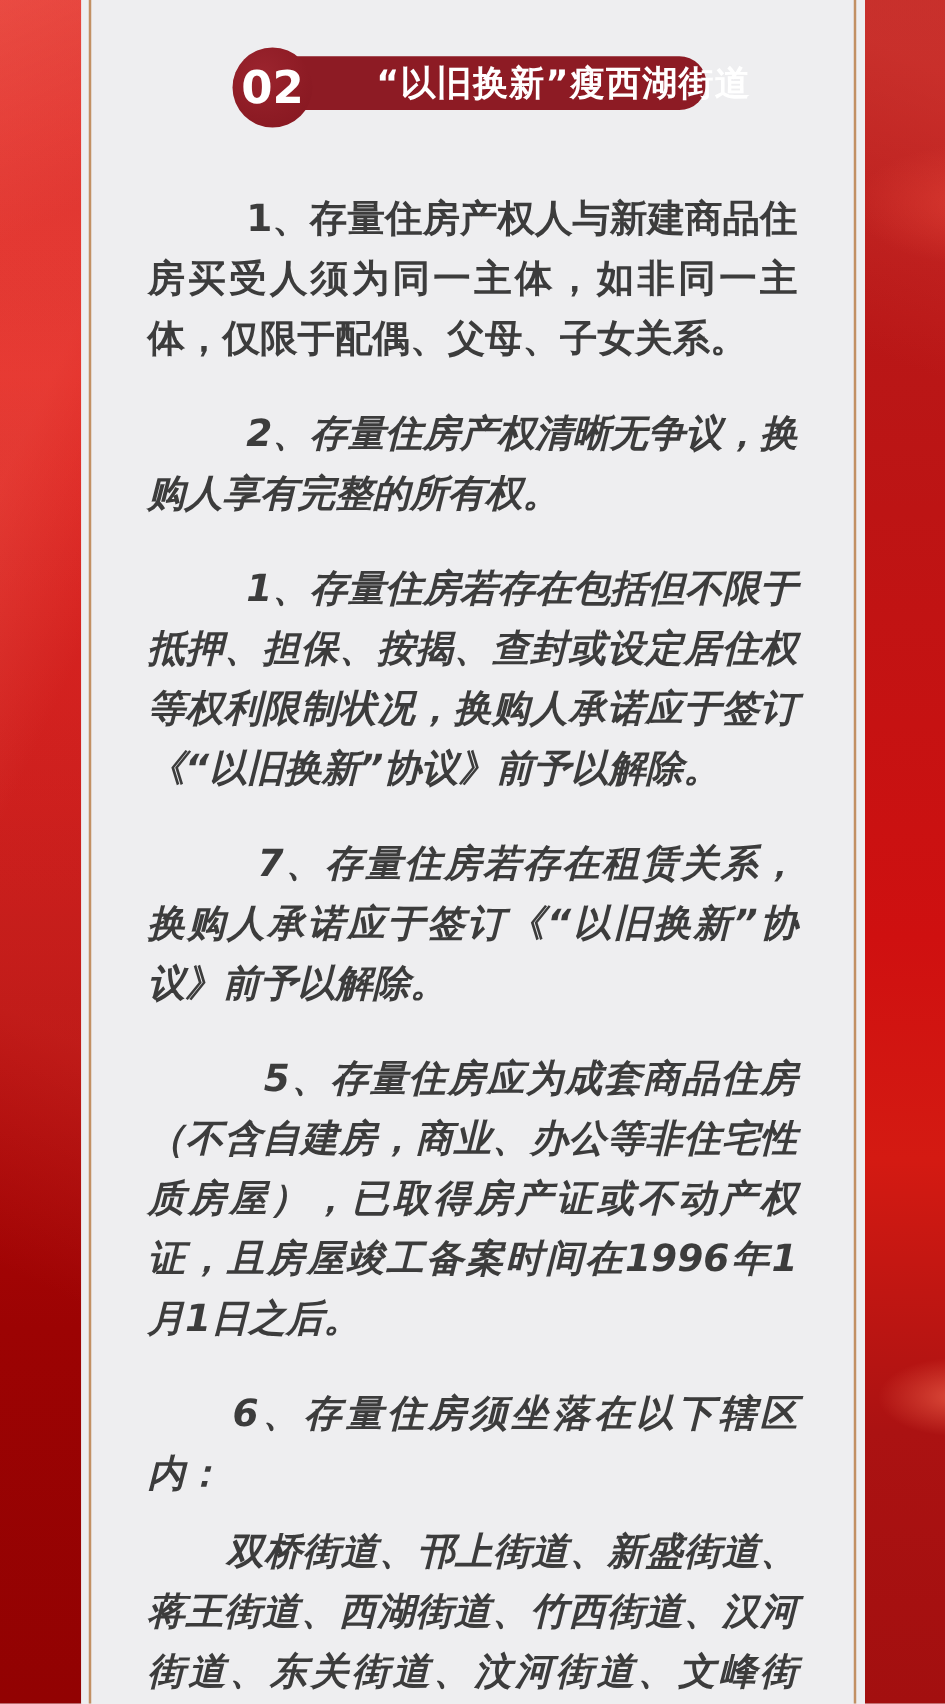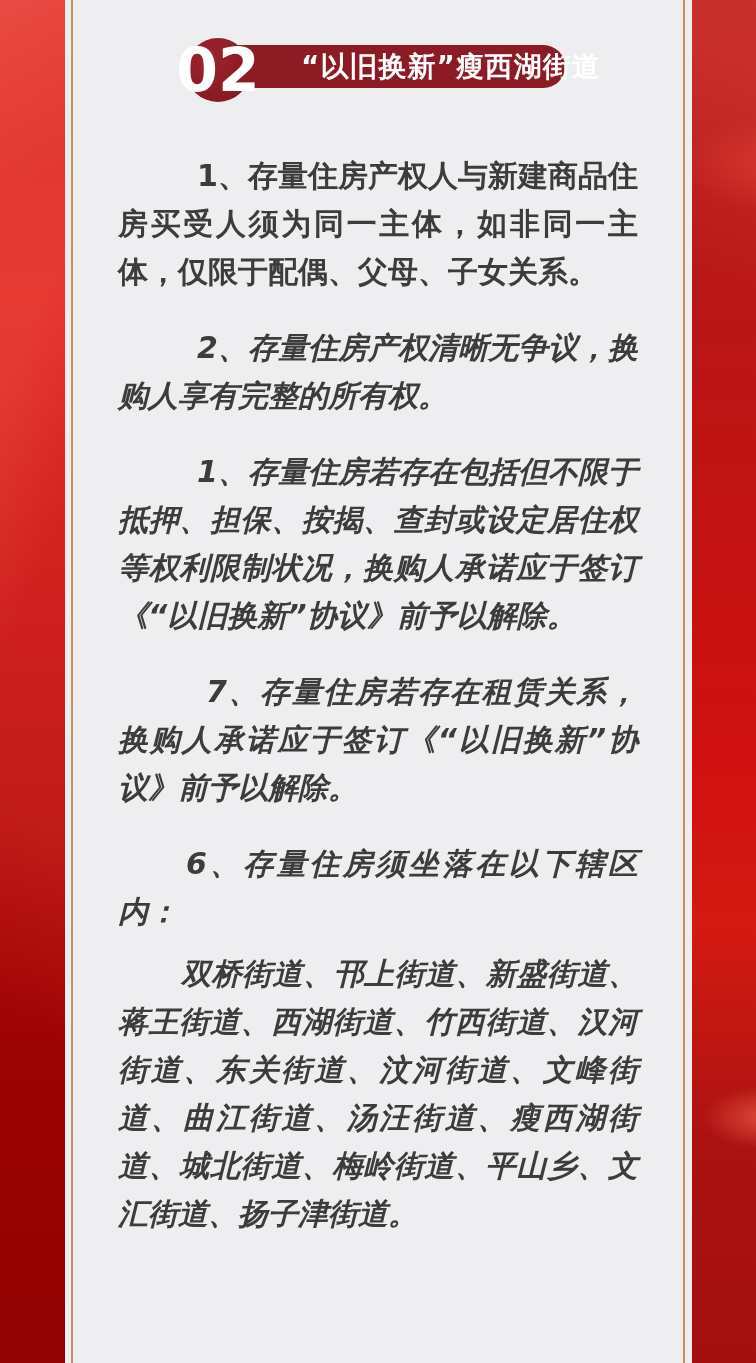--- a/index.html
+++ b/index.html
@@ -41,21 +41,21 @@
     position:absolute;left:152px;top:45px;width:348px;height:43px;
     background:#8d1b24;border-radius:24px;
     display:flex;align-items:center;padding-left:84px;box-sizing:border-box;
     color:#ffffff;font-size:28px;font-weight:bold;letter-spacing:1px;
     white-space:nowrap;
   }
   .badge-circle{
     position:absolute;left:121px;top:38px;width:64px;height:64px;border-radius:50%;
     background:radial-gradient(circle at 38% 32%, #9b242e 0%, #8d1b24 60%, #851620 100%);
     display:flex;align-items:center;justify-content:center;
-    color:#ffffff;font-size:60px;font-weight:bold;
+    color:#ffffff;font-size:36px;font-weight:bold;
   }
   
   .content{
     position:absolute;left:39px;top:138px;width:548px;
     color:#3c3c3c;font-size:30px;line-height:48px;font-weight:600;
     text-align:justify;
   }
   .para{margin:14px;}
   .para + .para{margin-top:28px;font-style:italic;}
   .para.no-gap{margin-top:0;}
@@ -82,18 +82,19 @@
     </div>
     <div class="badge-circle">
       <span>02</span>
     </div>
 
     <div class="content">
       <p class="para ind-a">1、存量住房产权人与新建商品住房买受人须为同一主体，如非同一主体，仅限于配偶、父母、子女关系。</p>
       <p class="para ind-a">2、存量住房产权清晰无争议，换购人享有完整的所有权。</p>
       <p class="para ind-a">1、存量住房若存在包括但不限于抵押、担保、按揭、查封或设定居住权等权利限制状况，换购人承诺应于签订《“以旧换新”协议》前予以解除。</p>
       <p class="para ind-b">7、存量住房若存在租赁关系，换购人承诺应于签订《“以旧换新”协议》前予以解除。</p>
+      <p class="para ind-c">5、存量住房应为成套商品住房（不含自建房，商业、办公等非住宅性质房屋），已取得房产证或不动产权证，且房屋竣工备案时间在1996年1月1日之后。</p>
       <p class="para ind-d">6、存量住房须坐落在以下辖区内：</p>
       <p class="para ind-e no-gap">双桥街道、邗上街道、新盛街道、蒋王街道、西湖街道、竹西街道、汉河街道、东关街道、汶河街道、文峰街道、曲江街道、汤汪街道、瘦西湖街道、城北街道、梅岭街道、平山乡、文汇街道、扬子津街道。</p>
     </div>
   </div>
 
 </div>
 
 </body></html>

